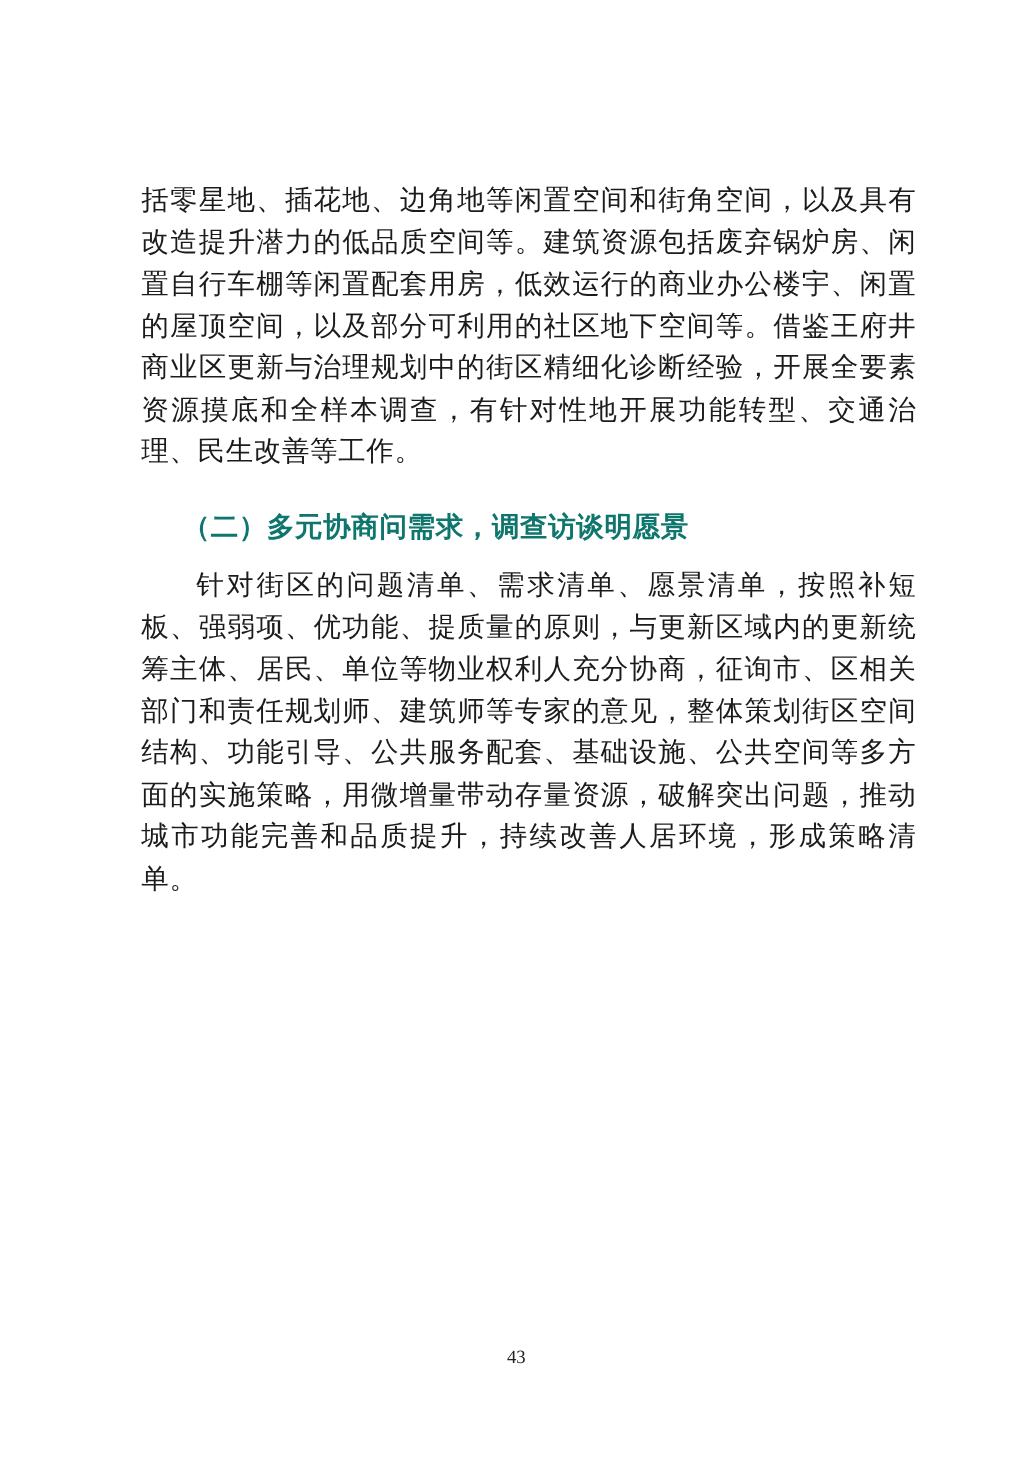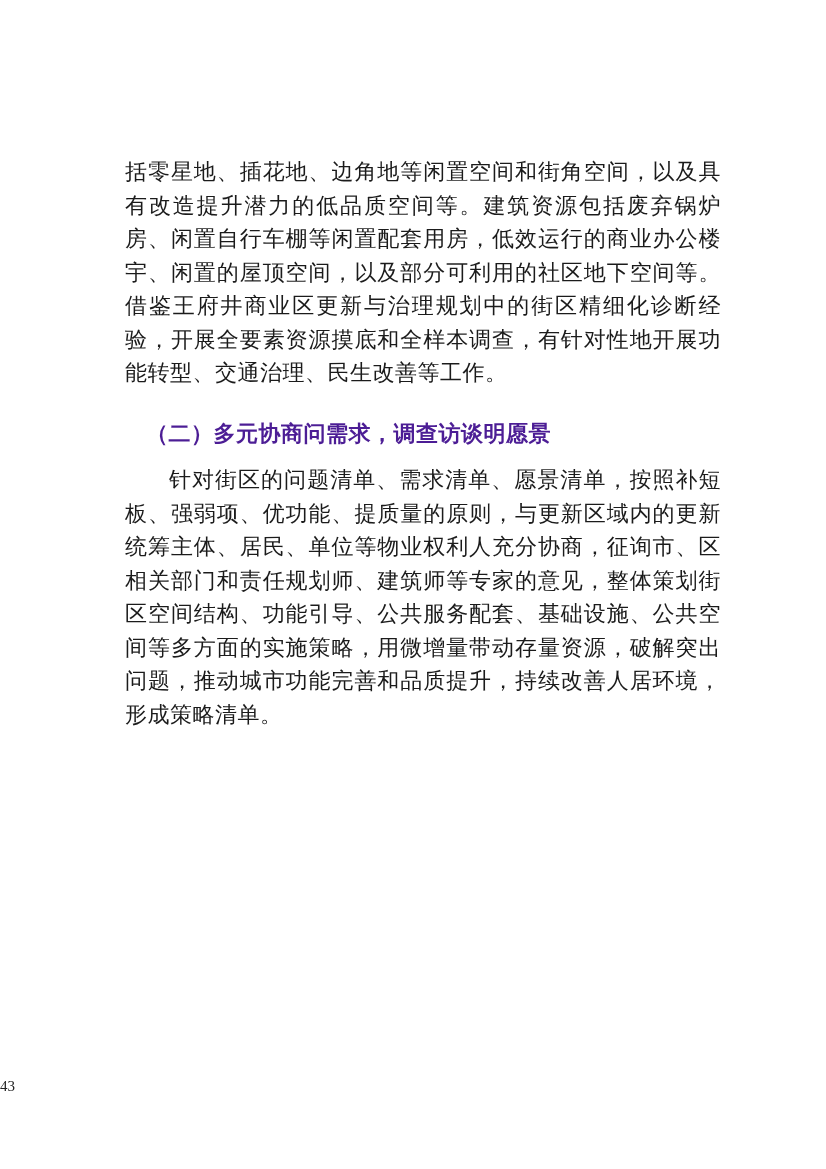--- a/index.html
+++ b/index.html
@@ -17,46 +17,46 @@
     font-family: "Liberation Serif", "DejaVu Serif", serif;
     color: #1b1b1b;
   }
   .content {
     position: absolute;
     top: 143px;
     left: 113px;
     width: 620px;
   }
   .body-para {
-    margin: 12px;
+    margin: 0;
     font-size: 22px;
     line-height: 33.5px;
     text-align: justify;
     text-justify: inter-ideograph;
     letter-spacing: 0.5px;
   }
   .body-para.indent {
     text-indent: 2em;
   }
   .section-heading {
     margin: 27px 0 13px 0;
     font-size: 22px;
     line-height: 33.5px;
     font-weight: bold;
     text-indent: 1.5em;
     font-family: "Liberation Sans", "DejaVu Sans", sans-serif;
-    color: #4c1d95;
+    color: #0f766e;
     letter-spacing: 0.5px;
   }
   .page-number {
     position: absolute;
     top: 1078px;
     left: 0;
     right: 0;
-    text-align: left;
+    text-align: center;
     font-size: 15px;
     color: #222222;
     font-family: "Liberation Serif", "DejaVu Serif", serif;
   }
 </style>
 </head>
 <body>
 
 <div class="page">
   <div class="content">

